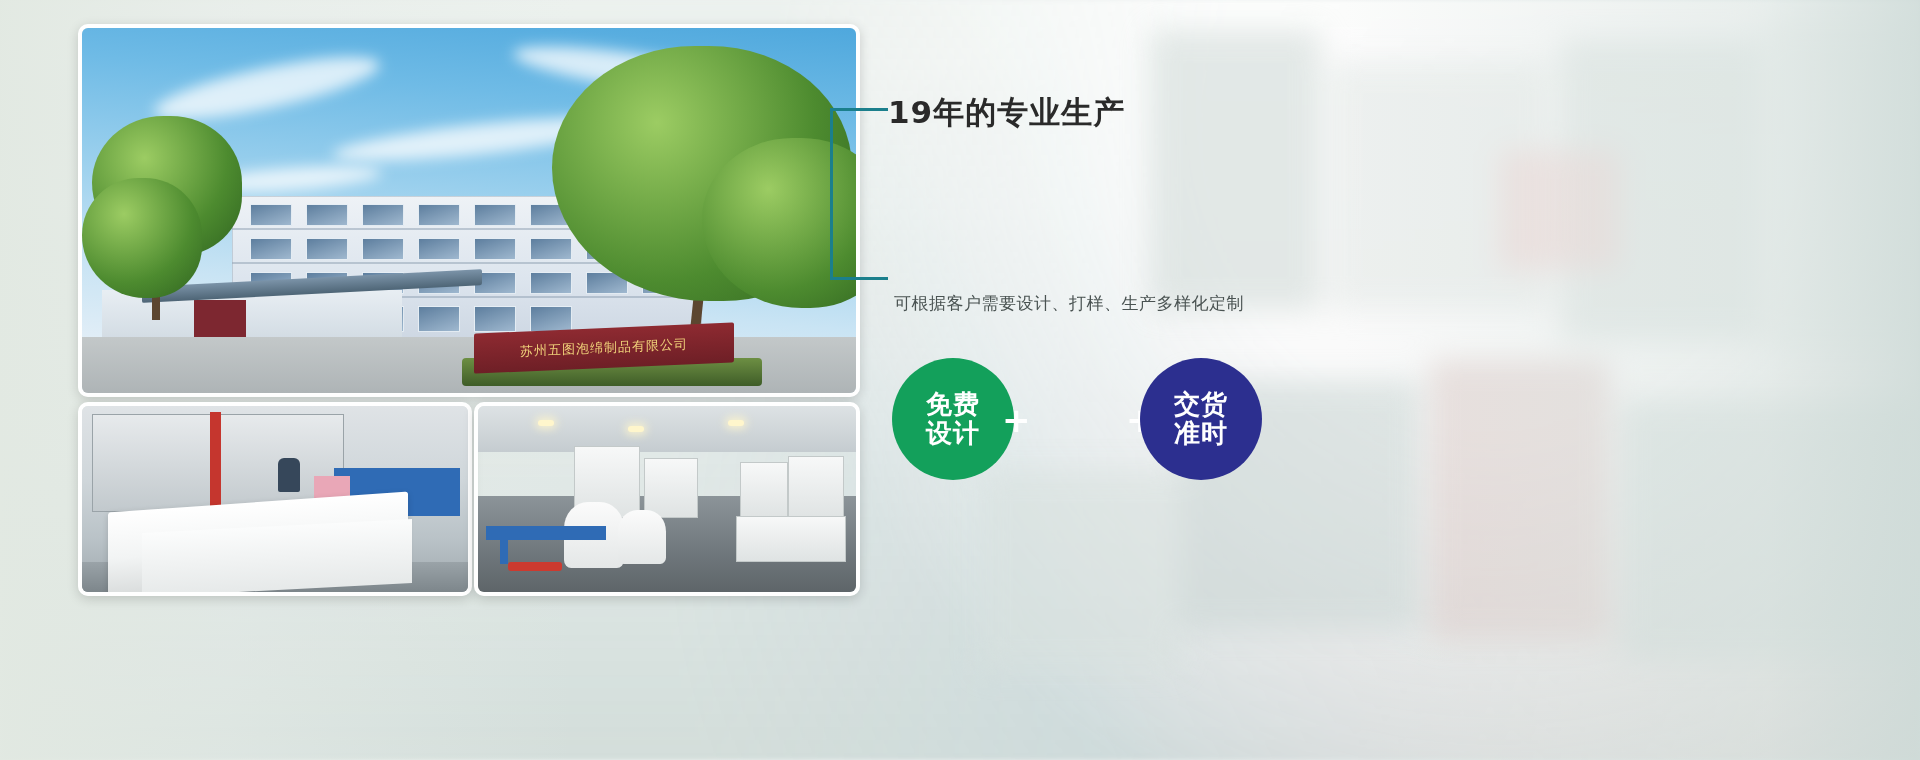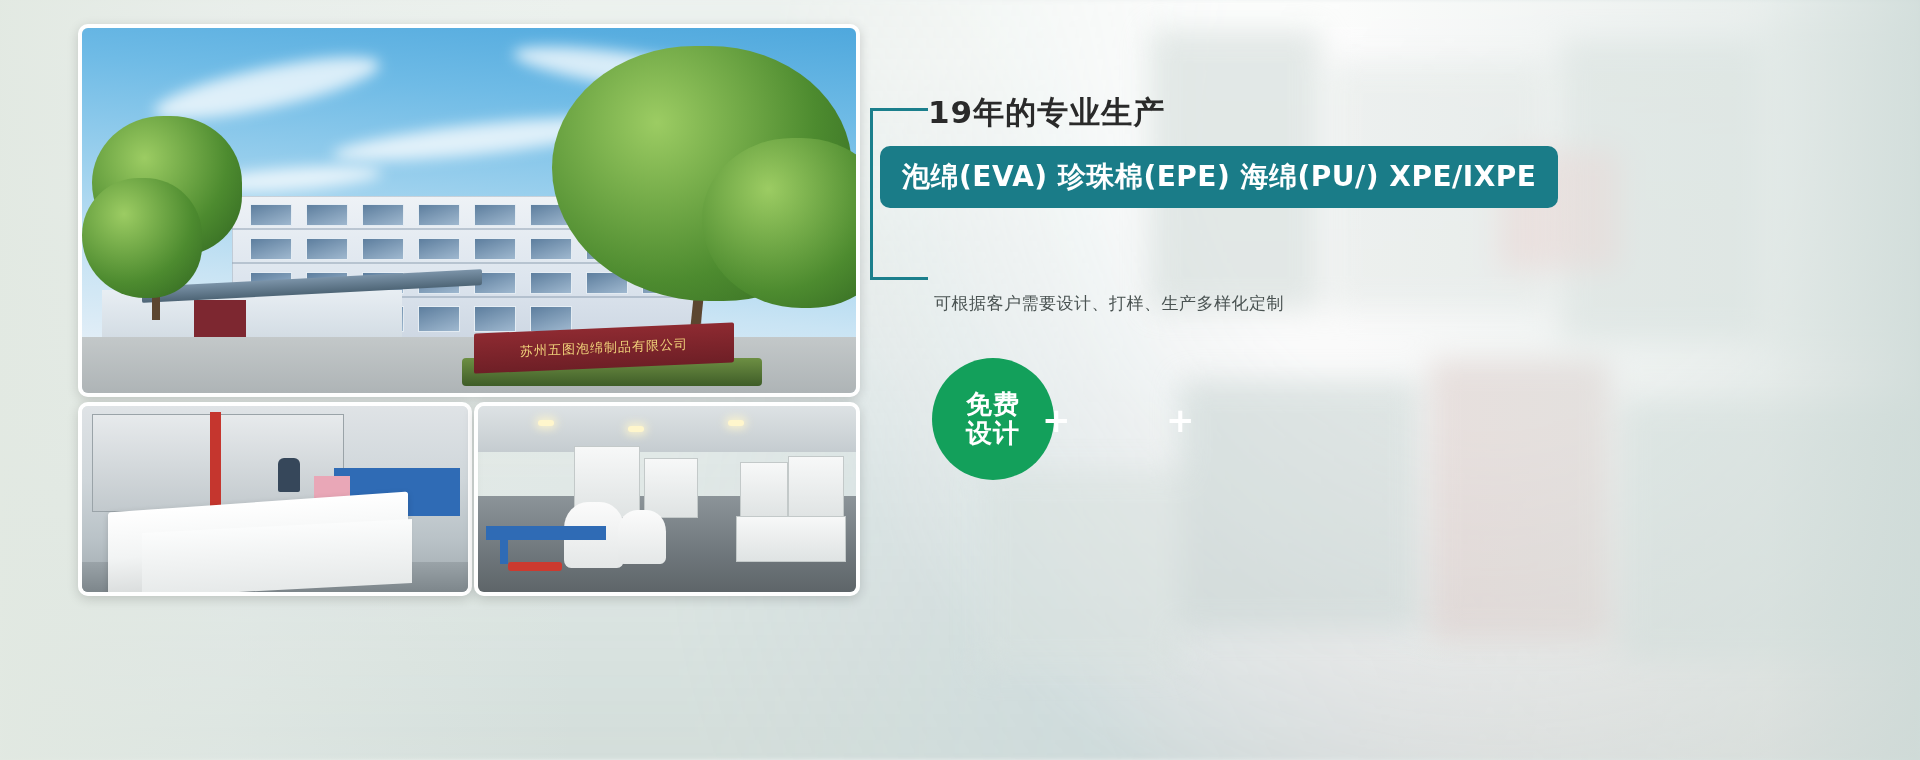--- a/index.html
+++ b/index.html
@@ -89,21 +89,21 @@
   .br-floor{position:absolute;left:0;right:0;bottom:0;height:96px;background:linear-gradient(180deg,#8c9499 0%,#6f777c 60%,#5e6569 100%);}
   .br-ceil{position:absolute;left:0;right:0;top:0;height:46px;background:linear-gradient(180deg,#dde2e4,#c5ccd0);}
   .br-stack{position:absolute;background:linear-gradient(180deg,#f7f8f8,#dfe3e3);border:1px solid #c3c9c9;}
   .br-bag{position:absolute;background:linear-gradient(180deg,#fbfbfb,#e4e7e7);border-radius:40% 40% 12% 12%;}
   .br-table{position:absolute;left:8px;top:120px;width:120px;height:14px;background:#2f6bb5;}
   .br-tableleg{position:absolute;left:22px;top:134px;width:8px;height:24px;background:#2f6bb5;}
   .br-red{position:absolute;left:30px;top:156px;width:54px;height:9px;background:#cc3a2f;border-radius:3px;}
   .br-light{position:absolute;width:16px;height:6px;background:#fff6cc;border-radius:3px;box-shadow:0 0 8px 3px rgba(255,246,204,.8);}
 
   
-  .content{position:absolute;left:928px;top:0;width:992px;height:760px;}
+  .content{position:absolute;left:888px;top:0;width:992px;height:760px;}
 
   .line-top{
     position:absolute;left:0;top:92px;
     font-size:31px;font-weight:bold;color:#2a2a2a;letter-spacing:1px;
     font-family:"DejaVu Sans",sans-serif;
   }
   .connector{position:absolute;left:-58px;top:108px;width:58px;height:172px;pointer-events:none;}
   .connector .h{position:absolute;left:0;width:58px;height:3px;background:#1b7f8c;}
   .connector .v{position:absolute;left:0;top:0;width:3px;height:172px;background:#1b7f8c;}
   .connector .h-top{top:0;}
@@ -273,30 +273,31 @@
   <div class="content">
 
     <div class="connector">
       <div class="v"></div>
       <div class="h h-top"></div>
       <div class="h h-bot"></div>
     </div>
 
     <div class="line-top">19年的专业生产</div>
 
-    <div class="pill">
-      <span>泡绵(EVA) 珍珠棉(EPE) 海绵(PU/)  XPE/IXPE</span>
-    </div>
 
 
     <div class="subnote">可根据客户需要设计、打样、生产多样化定制</div>
 
     <div class="circles">
       <div class="circ c-green">
         <span>免费</span>
         <span class="l2">设计</span>
       </div>
       <div class="plus p1">+</div>
       <div class="plus p2">+</div>
+      <div class="circ c-blue">
+        <span>交货</span>
+        <span class="l2">准时</span>
+      </div>
     </div>
 
   </div>
 </div>
 
 </body></html>

